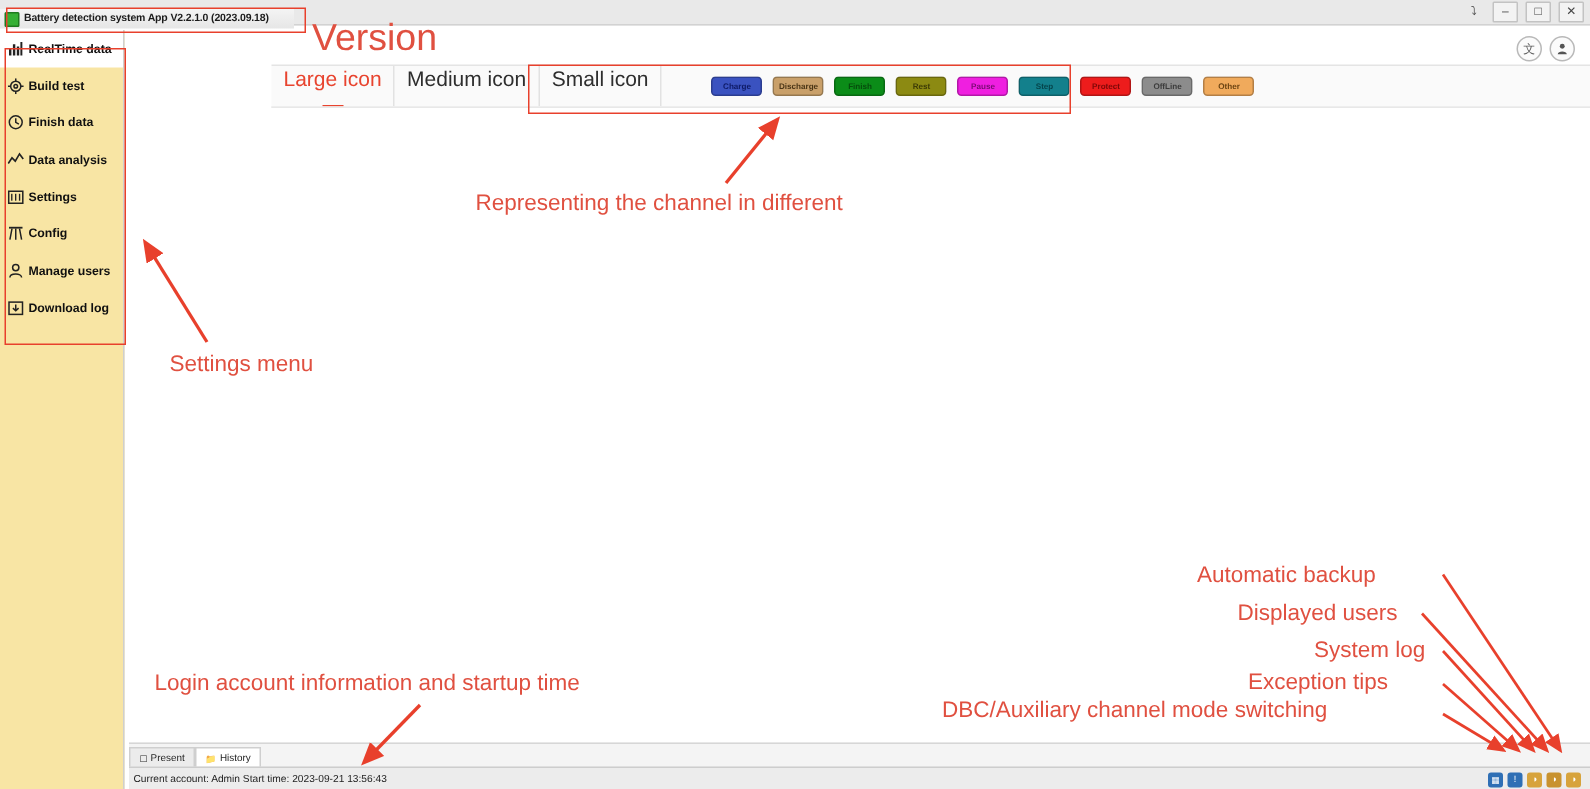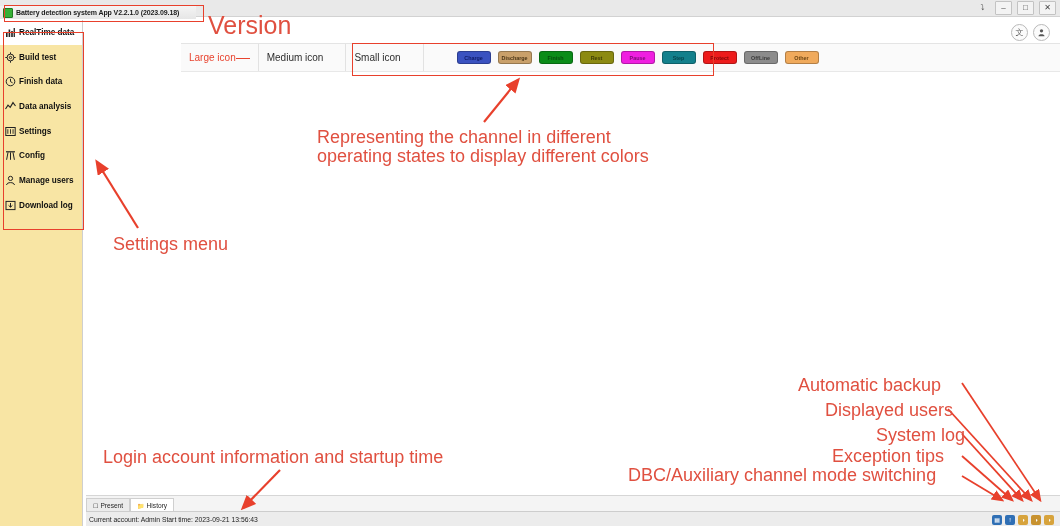--- a/index.html
+++ b/index.html
@@ -197,25 +197,25 @@
     display: flex;
     align-items: center;
   }
   .view-tabs {
     display: flex;
     align-items: stretch;
     height: 27px;
   }
   .vtab {
     display: flex;
-    flex-direction: row;
+    flex-direction: column;
     align-items: center;
     justify-content: space-between;
     padding: 0 8px;
-    font-size: 10px;
+    font-size: 14px;
     color: #2e2e2e;
     border-right: 1px solid #e2e2e2;
     white-space: nowrap;
   }
   .vtab.active { color: #e8442f; }
   .vtab .underline {
     width: 14px; height: 1px;
     background: #e8442f;
     margin-top: 1px;
   }
@@ -310,21 +310,21 @@
     align-items: center;
     justify-content: center;
     font-size: 6px;
     color: #fff;
   }
 
   
   .anno {
     position: absolute;
     color: #e05040;
-    font-size: 18px;
+    font-size: 15px;
     white-space: nowrap;
     z-index: 20;
     line-height: 1.18;
   }
   .box {
     position: absolute;
     border: 1.6px solid #e8402c;
     z-index: 19;
     pointer-events: none;
   }
@@ -546,21 +546,20 @@
     <line x1="962" y1="383" x2="1040" y2="500" stroke="#e8402c" stroke-width="1.8" marker-end="url(#ah)"></line>
     <line x1="948" y1="409" x2="1031" y2="500" stroke="#e8402c" stroke-width="1.8" marker-end="url(#ah)"></line>
     <line x1="962" y1="434" x2="1022" y2="500" stroke="#e8402c" stroke-width="1.8" marker-end="url(#ah)"></line>
     <line x1="962" y1="456" x2="1012" y2="500" stroke="#e8402c" stroke-width="1.8" marker-end="url(#ah)"></line>
     <line x1="962" y1="476" x2="1002" y2="500" stroke="#e8402c" stroke-width="1.8" marker-end="url(#ah)"></line>
   </svg>
 
   <div class="anno" style="left:208px; top:11px; font-size:25px;">Version</div>
 
   <div class="anno" style="left:317px; top:127px;">Representing the channel in different</div>
-  <div class="anno" style="left:317px; top:146px;">operating states to display different colors</div>
 
   <div class="anno" style="left:113px; top:234px;">Settings menu</div>
   <div class="anno" style="left:103px; top:447px;text-align:right;">Login account information and startup time</div>
 
   <div class="anno" style="left:798px; top:375px;">Automatic backup</div>
   <div class="anno" style="left:825px; top:400px;">Displayed users</div>
   <div class="anno" style="left:876px; top:425px;">System log</div>
   <div class="anno" style="left:832px; top:446px;">Exception tips</div>
   <div class="anno" style="left:628px; top:465px;">DBC/Auxiliary channel mode switching</div>
 

